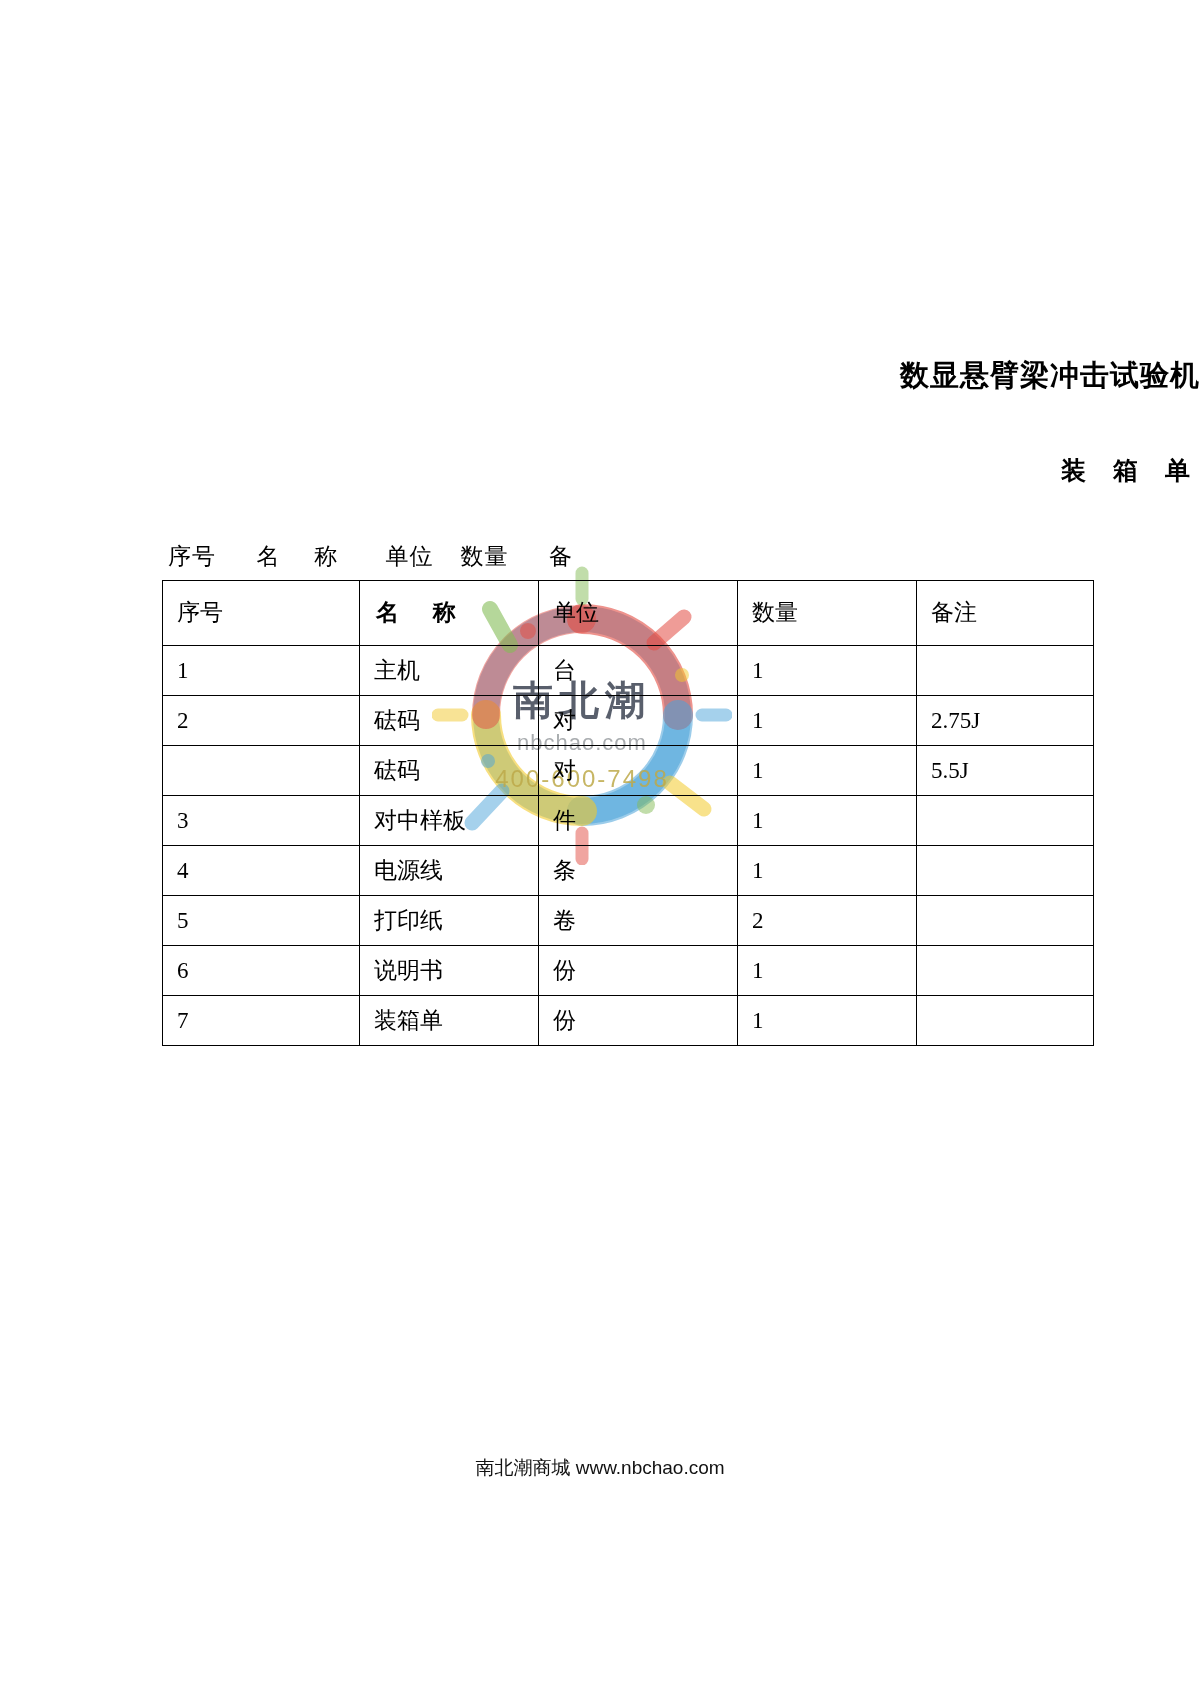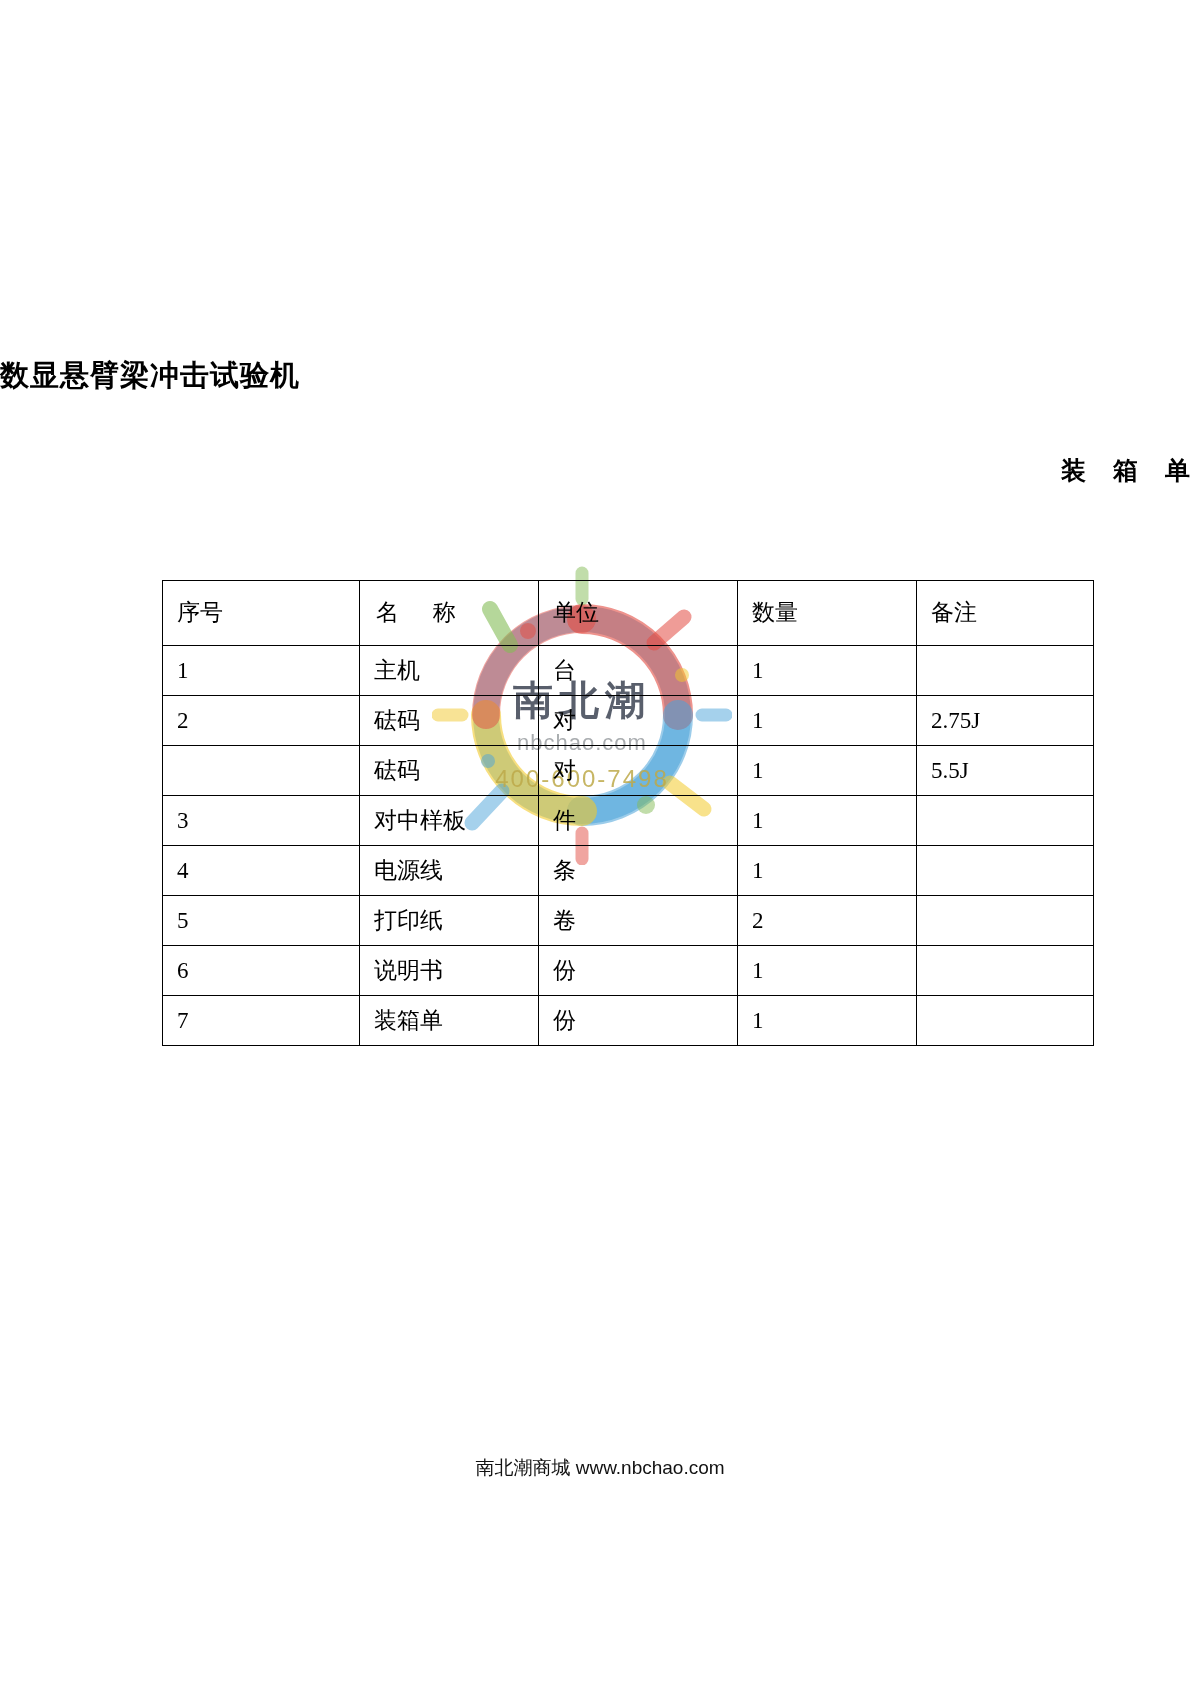--- a/index.html
+++ b/index.html
@@ -19,21 +19,21 @@
   .page {
     position: absolute;
     inset: 0;
   }
 
   .doc-title {
     position: absolute;
     top: 356px;
     left: 0;
     width: 1200px;
-    text-align: left;
+    text-align: right;
     font-family: Liberation Serif, serif;
     font-weight: bold;
     font-size: 29px;
     letter-spacing: 1px;
   }
 
   .doc-subtitle {
     position: absolute;
     top: 454px;
     left: 0;
@@ -81,20 +81,21 @@
   .pack-table .c-qty { width: 150px; }
   .pack-table .c-note { width: 148px; }
 
   .head-row td {
     height: 64px;
     font-size: 23px;
   }
   .head-name {
     letter-spacing: 14px;
     text-indent: 2px;
+    font-weight: bold;
   }
 
   
   .watermark {
     position: absolute;
     left: 432px;
     top: 565px;
     width: 300px;
     height: 300px;
     pointer-events: none;
@@ -143,20 +144,21 @@
   }
 </style>
 </head>
 <body>
 
 <div class="page">
 
   <div class="doc-title">数显悬臂梁冲击试验机</div>
   <div class="doc-subtitle">装 箱 单</div>
 
+  <div class="header-line">序号      名     称       单位    数量      备</div>
 
   <div class="watermark">
     <svg width="300" height="300" viewBox="0 0 300 300" aria-hidden="true">
       <g fill="none" stroke-linecap="round">
         <circle cx="150" cy="150" r="96" stroke="#3b9bd6" stroke-width="26" opacity="0.55"></circle>
         <path d="M150 54 A96 96 0 0 1 246 150" stroke="#e03c31" stroke-width="30" opacity="0.6"></path>
         <path d="M246 150 A96 96 0 0 1 150 246" stroke="#3b9bd6" stroke-width="30" opacity="0.55"></path>
         <path d="M150 246 A96 96 0 0 1 54 150" stroke="#f0c419" stroke-width="30" opacity="0.6"></path>
         <path d="M54 150 A96 96 0 0 1 150 54" stroke="#e03c31" stroke-width="28" opacity="0.5"></path>
         <path d="M78 80 L58 44" stroke="#7ab648" stroke-width="16" opacity="0.6"></path>

